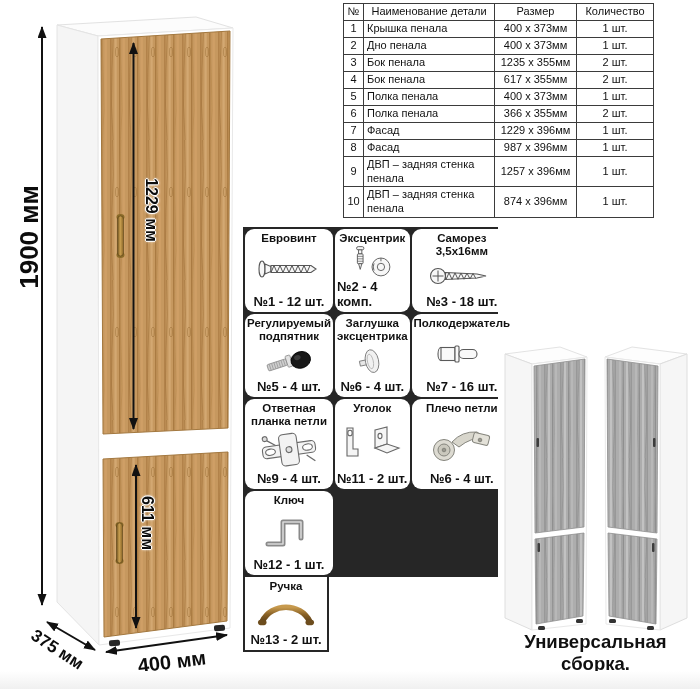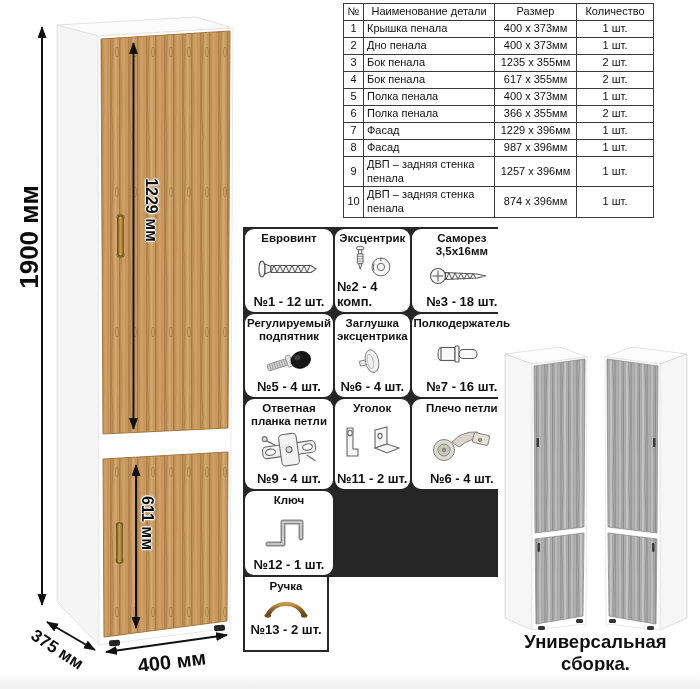--- a/index.html
+++ b/index.html
@@ -30,21 +30,21 @@
 
   
   #hw-grid{
     position:absolute;left:243px;top:227px;width:255px;box-sizing:border-box;
     display:grid;grid-template-columns:repeat(3,1fr);grid-template-rows:83px 83px 90px 84px;
     gap:2px;background:#262626;border:2px solid #262626;
   }
   .hw-cell{background:#fff;display:flex;flex-direction:column;align-items:center;padding:3px 2px 2px;box-sizing:border-box;border-radius:9px;}
   #hw-handle-cell{
     position:absolute;left:243px;top:575px;width:86px;height:77px;box-sizing:border-box;
-    border:2px solid #262626;background:#fff;display:flex;flex-direction:column;align-items:center;padding:3px 2px 12px;
+    border:2px solid #262626;background:#fff;display:flex;flex-direction:column;align-items:center;padding:3px 2px 2px;
   }
   .hw-title{font-weight:bold;font-size:11.5px;text-align:center;line-height:1.12;color:#111;white-space:pre-line;}
   .hw-icon{flex:1;display:flex;align-items:center;justify-content:center;width:100%;min-height:0;}
   .hw-icon svg{max-height:100%;}
   .hw-count{font-weight:bold;font-size:13px;color:#111;margin-bottom:1px;}
 
   
   #universal{position:absolute;left:0;top:0;}
   #universal-svg{position:absolute;left:494px;top:338px;}
   #universal-caption{

